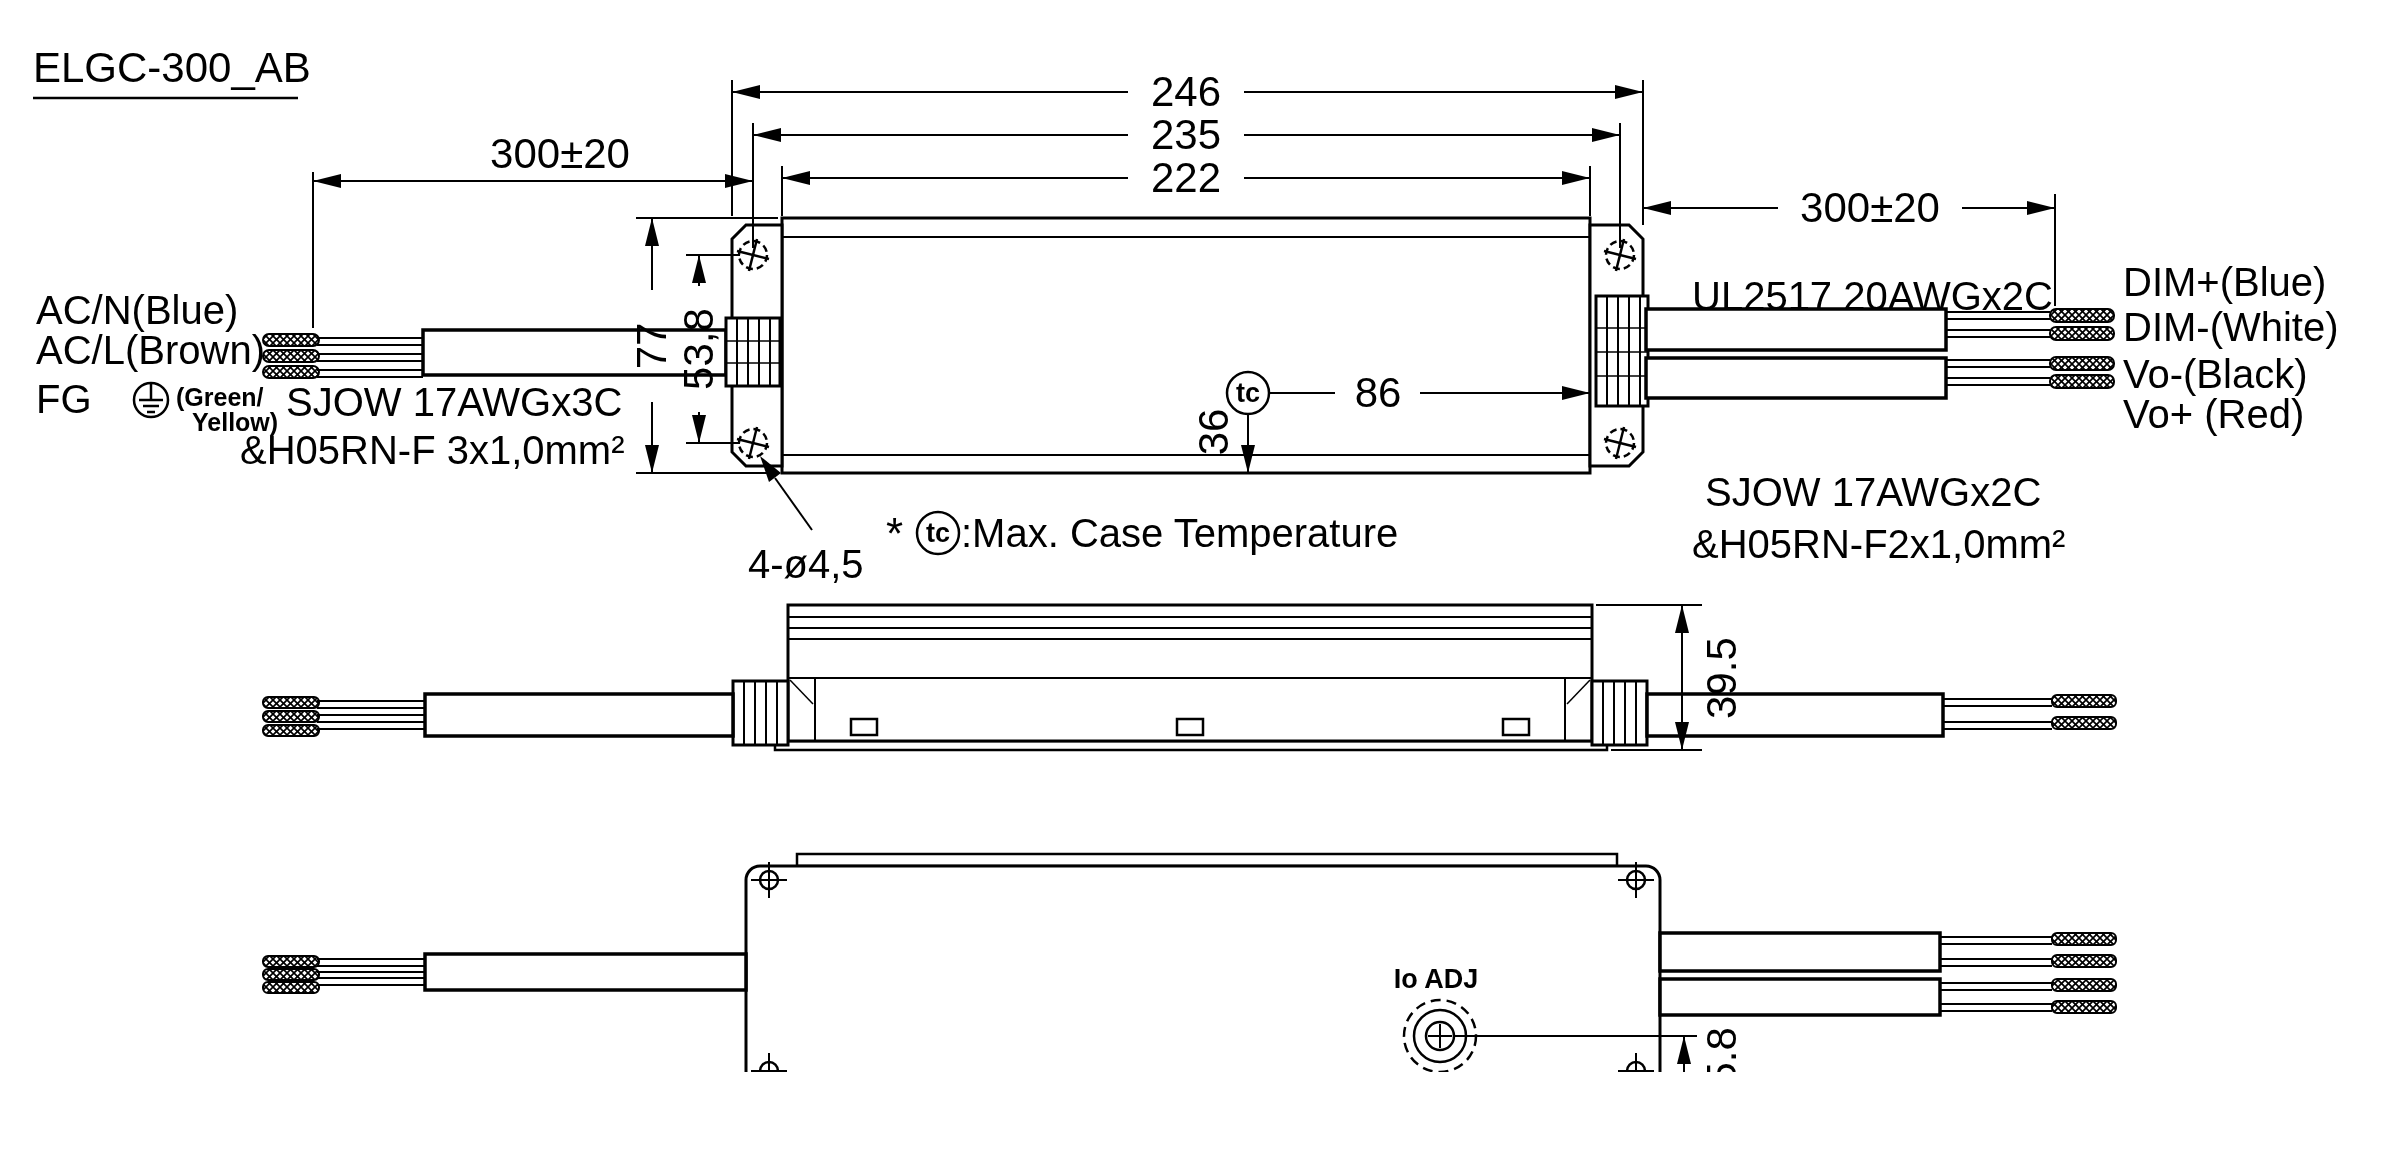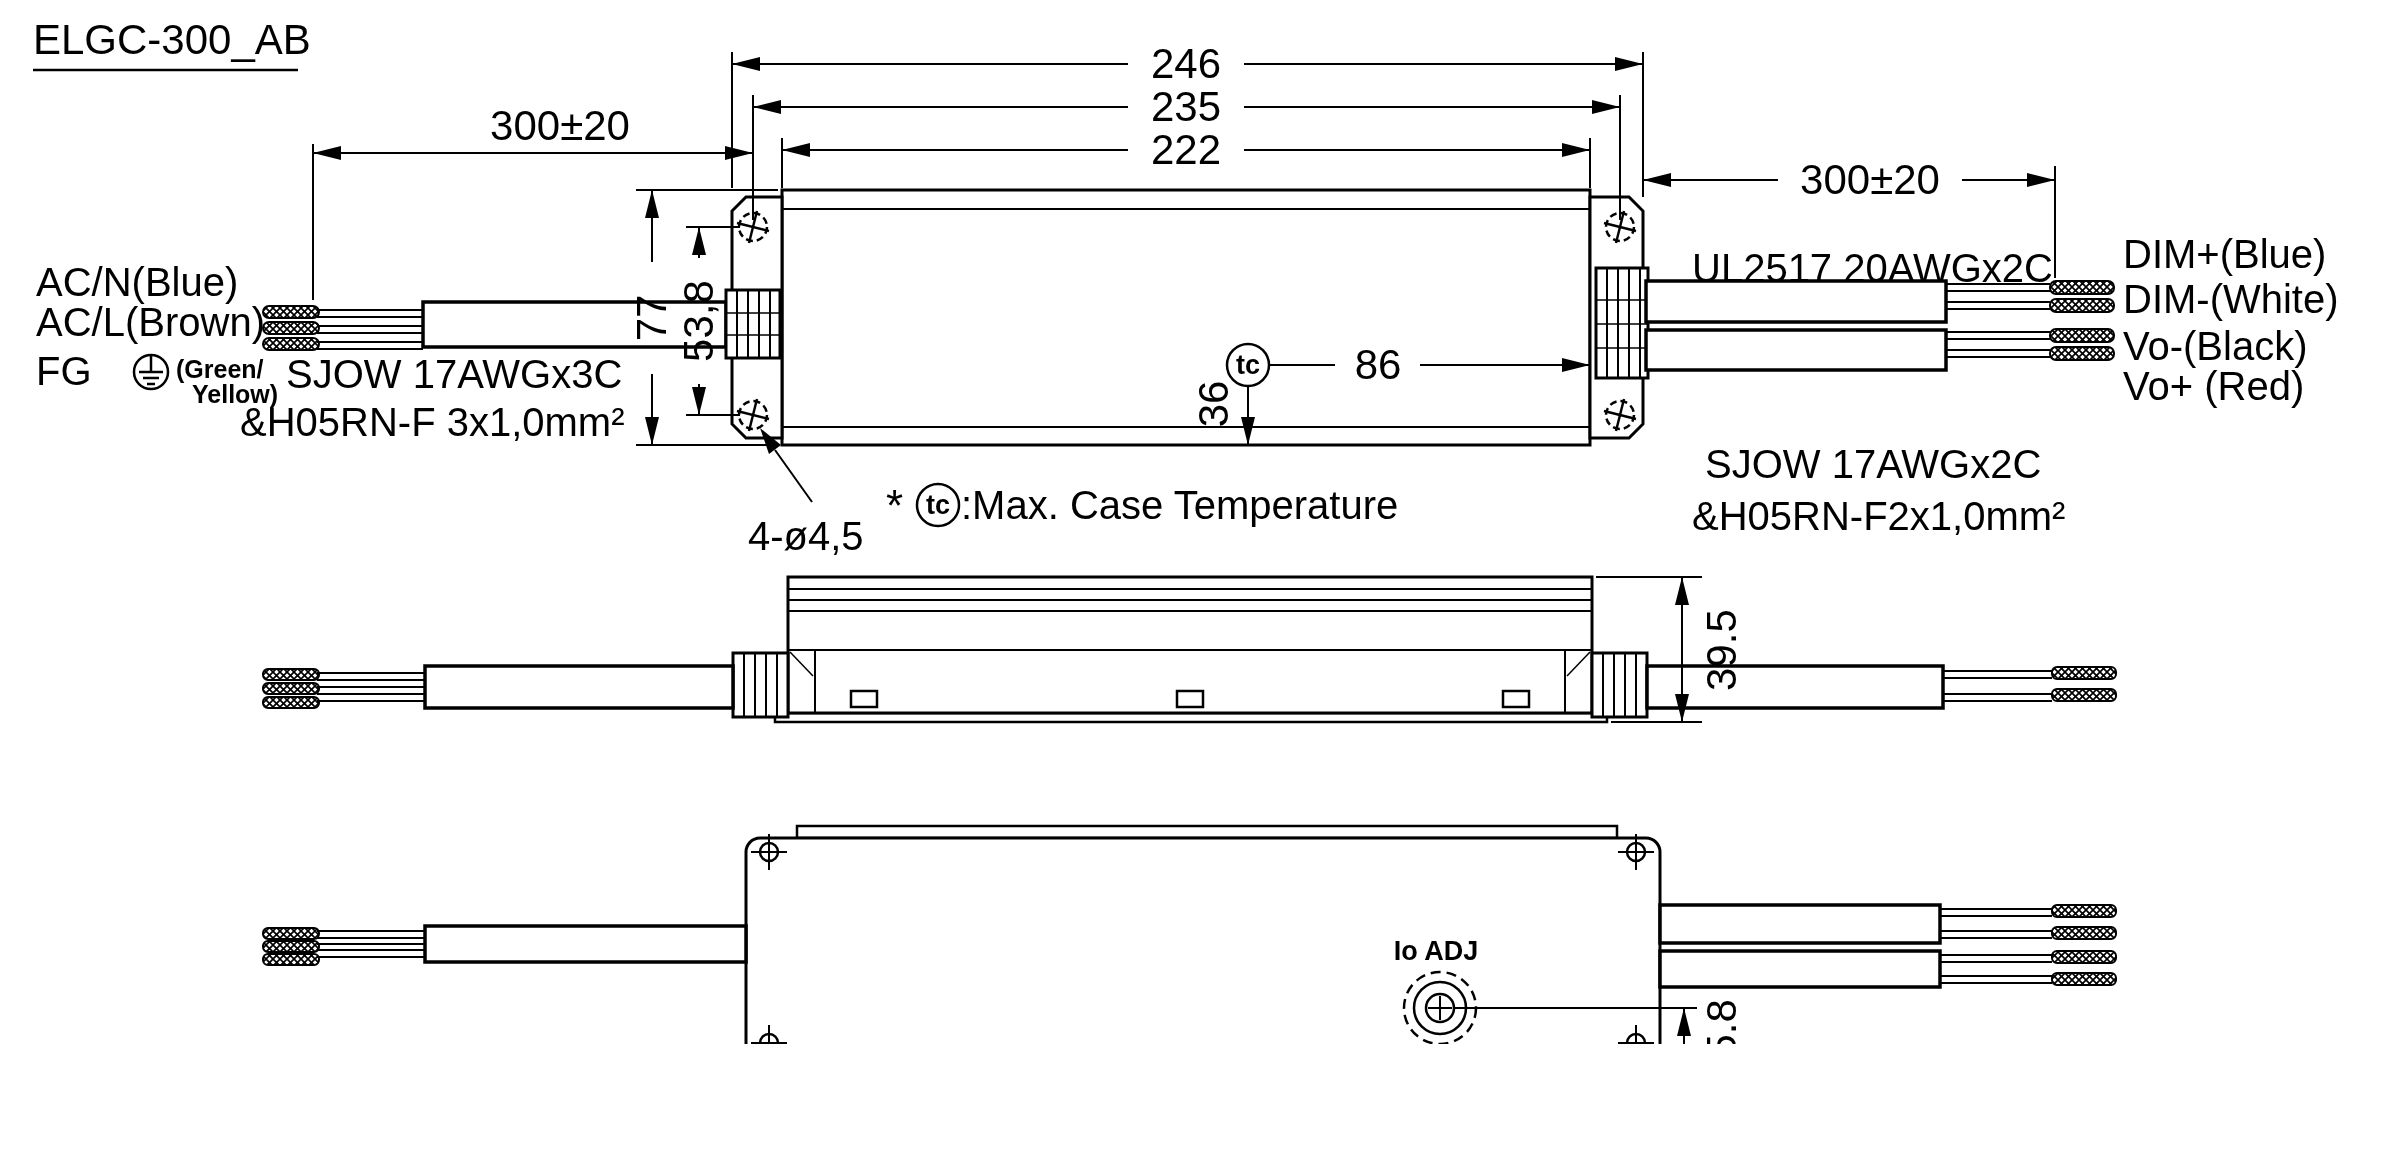--- a/index.html
+++ b/index.html
@@ -1,17 +1,17 @@
 <!DOCTYPE html>
 <html><head>
 <meta charset="utf-8">
 <style>
   html,body{margin:0;padding:0;background:#ffffff;}
   body{font-family:"Liberation Sans", sans-serif;}
-  .stage{width:2400px;height:1044px;position:relative;background:#fff;}
+  .stage{width:2400px;height:1044px;position:relative;background:#fff;margin-top:28px;}
   svg{display:block;}
   svg text{fill:#000;font-family:"Liberation Sans","DejaVu Sans",sans-serif;}
   .t40{font-size:40px;}
   .t42{font-size:42px;}
   .t44{font-size:44px;}
   .t27b{font-size:27px;font-weight:bold;}
   .t25b{font-size:25px;font-weight:bold;}
   .outline{fill:#ffffff;stroke:#000;stroke-width:3;}
   .cable{fill:#ffffff;stroke:#000;stroke-width:3.5;}
   .thin{stroke:#000;stroke-width:2;fill:none;}

